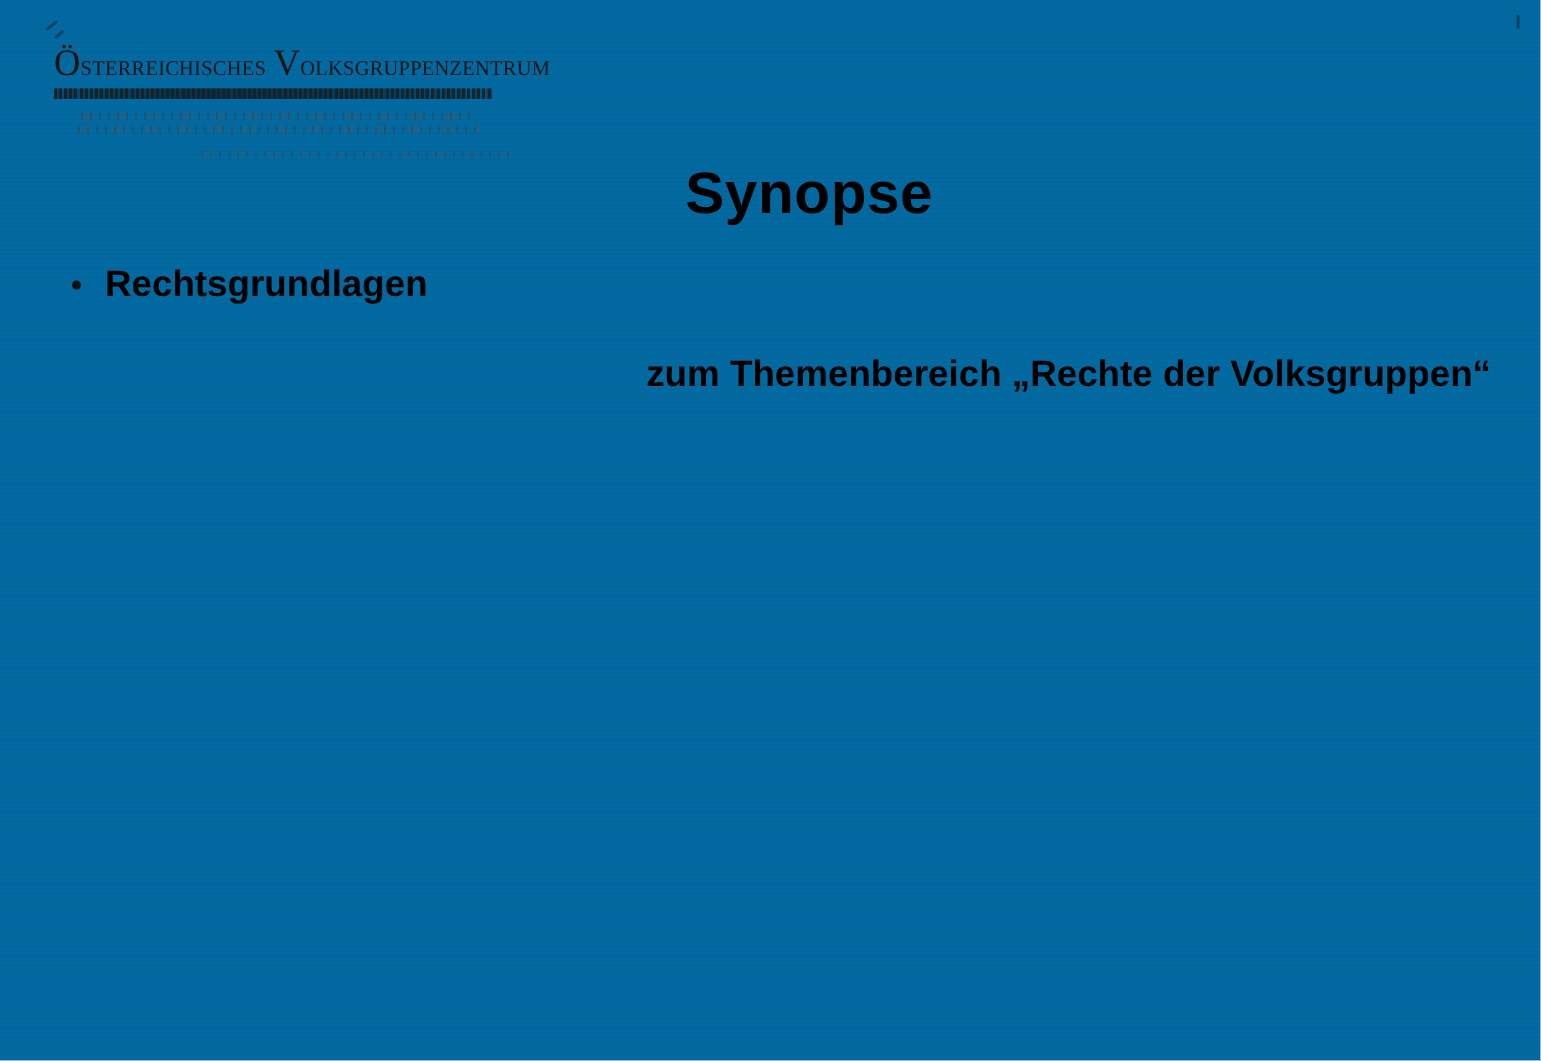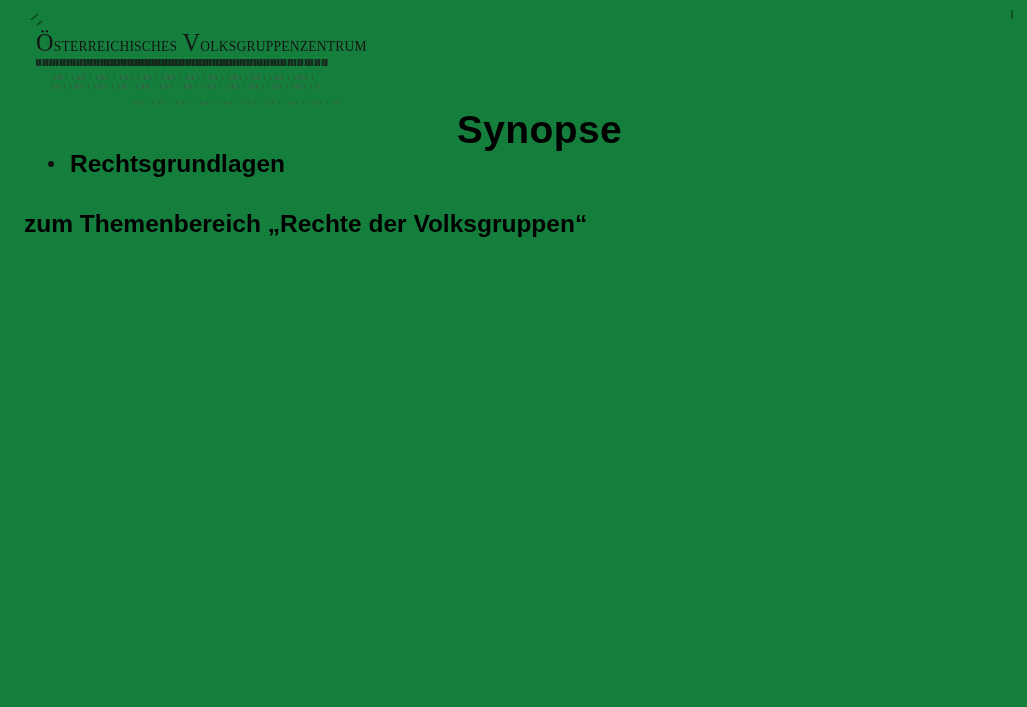--- a/index.html
+++ b/index.html
@@ -14,21 +14,21 @@
     position: relative;
     overflow: hidden;
     font-family: "Liberation Sans", sans-serif;
     color: #000000;
     -webkit-font-smoothing: none;
   }
 
   .slide {
     position: absolute;
     inset: 0;
-    background: #15803d;
+    background: #0369a1;
   }
 
   
   .letterhead {
     position: absolute;
     left: 36px;
     top: 30px;
     width: 320px;
   }
   .logo-wordmark {
@@ -96,21 +96,21 @@
     font-size: 39px;
     font-weight: bold;
     letter-spacing: 0.4px;
     padding-left: 52px;
   }
 
   
   .body-block {
     position: absolute;
     left: 44px;
-    top: 148px;
+    top: 174px;
     width: 950px;
     font-size: 24.5px;
     font-weight: bold;
     line-height: 1.27;
   }
 
   ul.bullets {
     list-style: none;
     margin: 0;
     padding: 0;
@@ -136,20 +136,21 @@
   .bullet-text {
     display: block;
     white-space: pre-wrap;
   }
 
   .closing-line {
     margin-top: 8px;
     margin-left: -20px;
     font-size: 24.5px;
     font-weight: bold;
+    text-align: right;
   }
 
   
   .scan-noise {
     position: absolute;
     inset: 0;
     pointer-events: none;
     opacity: 0.05;
     background:
       repeating-linear-gradient(0deg,

